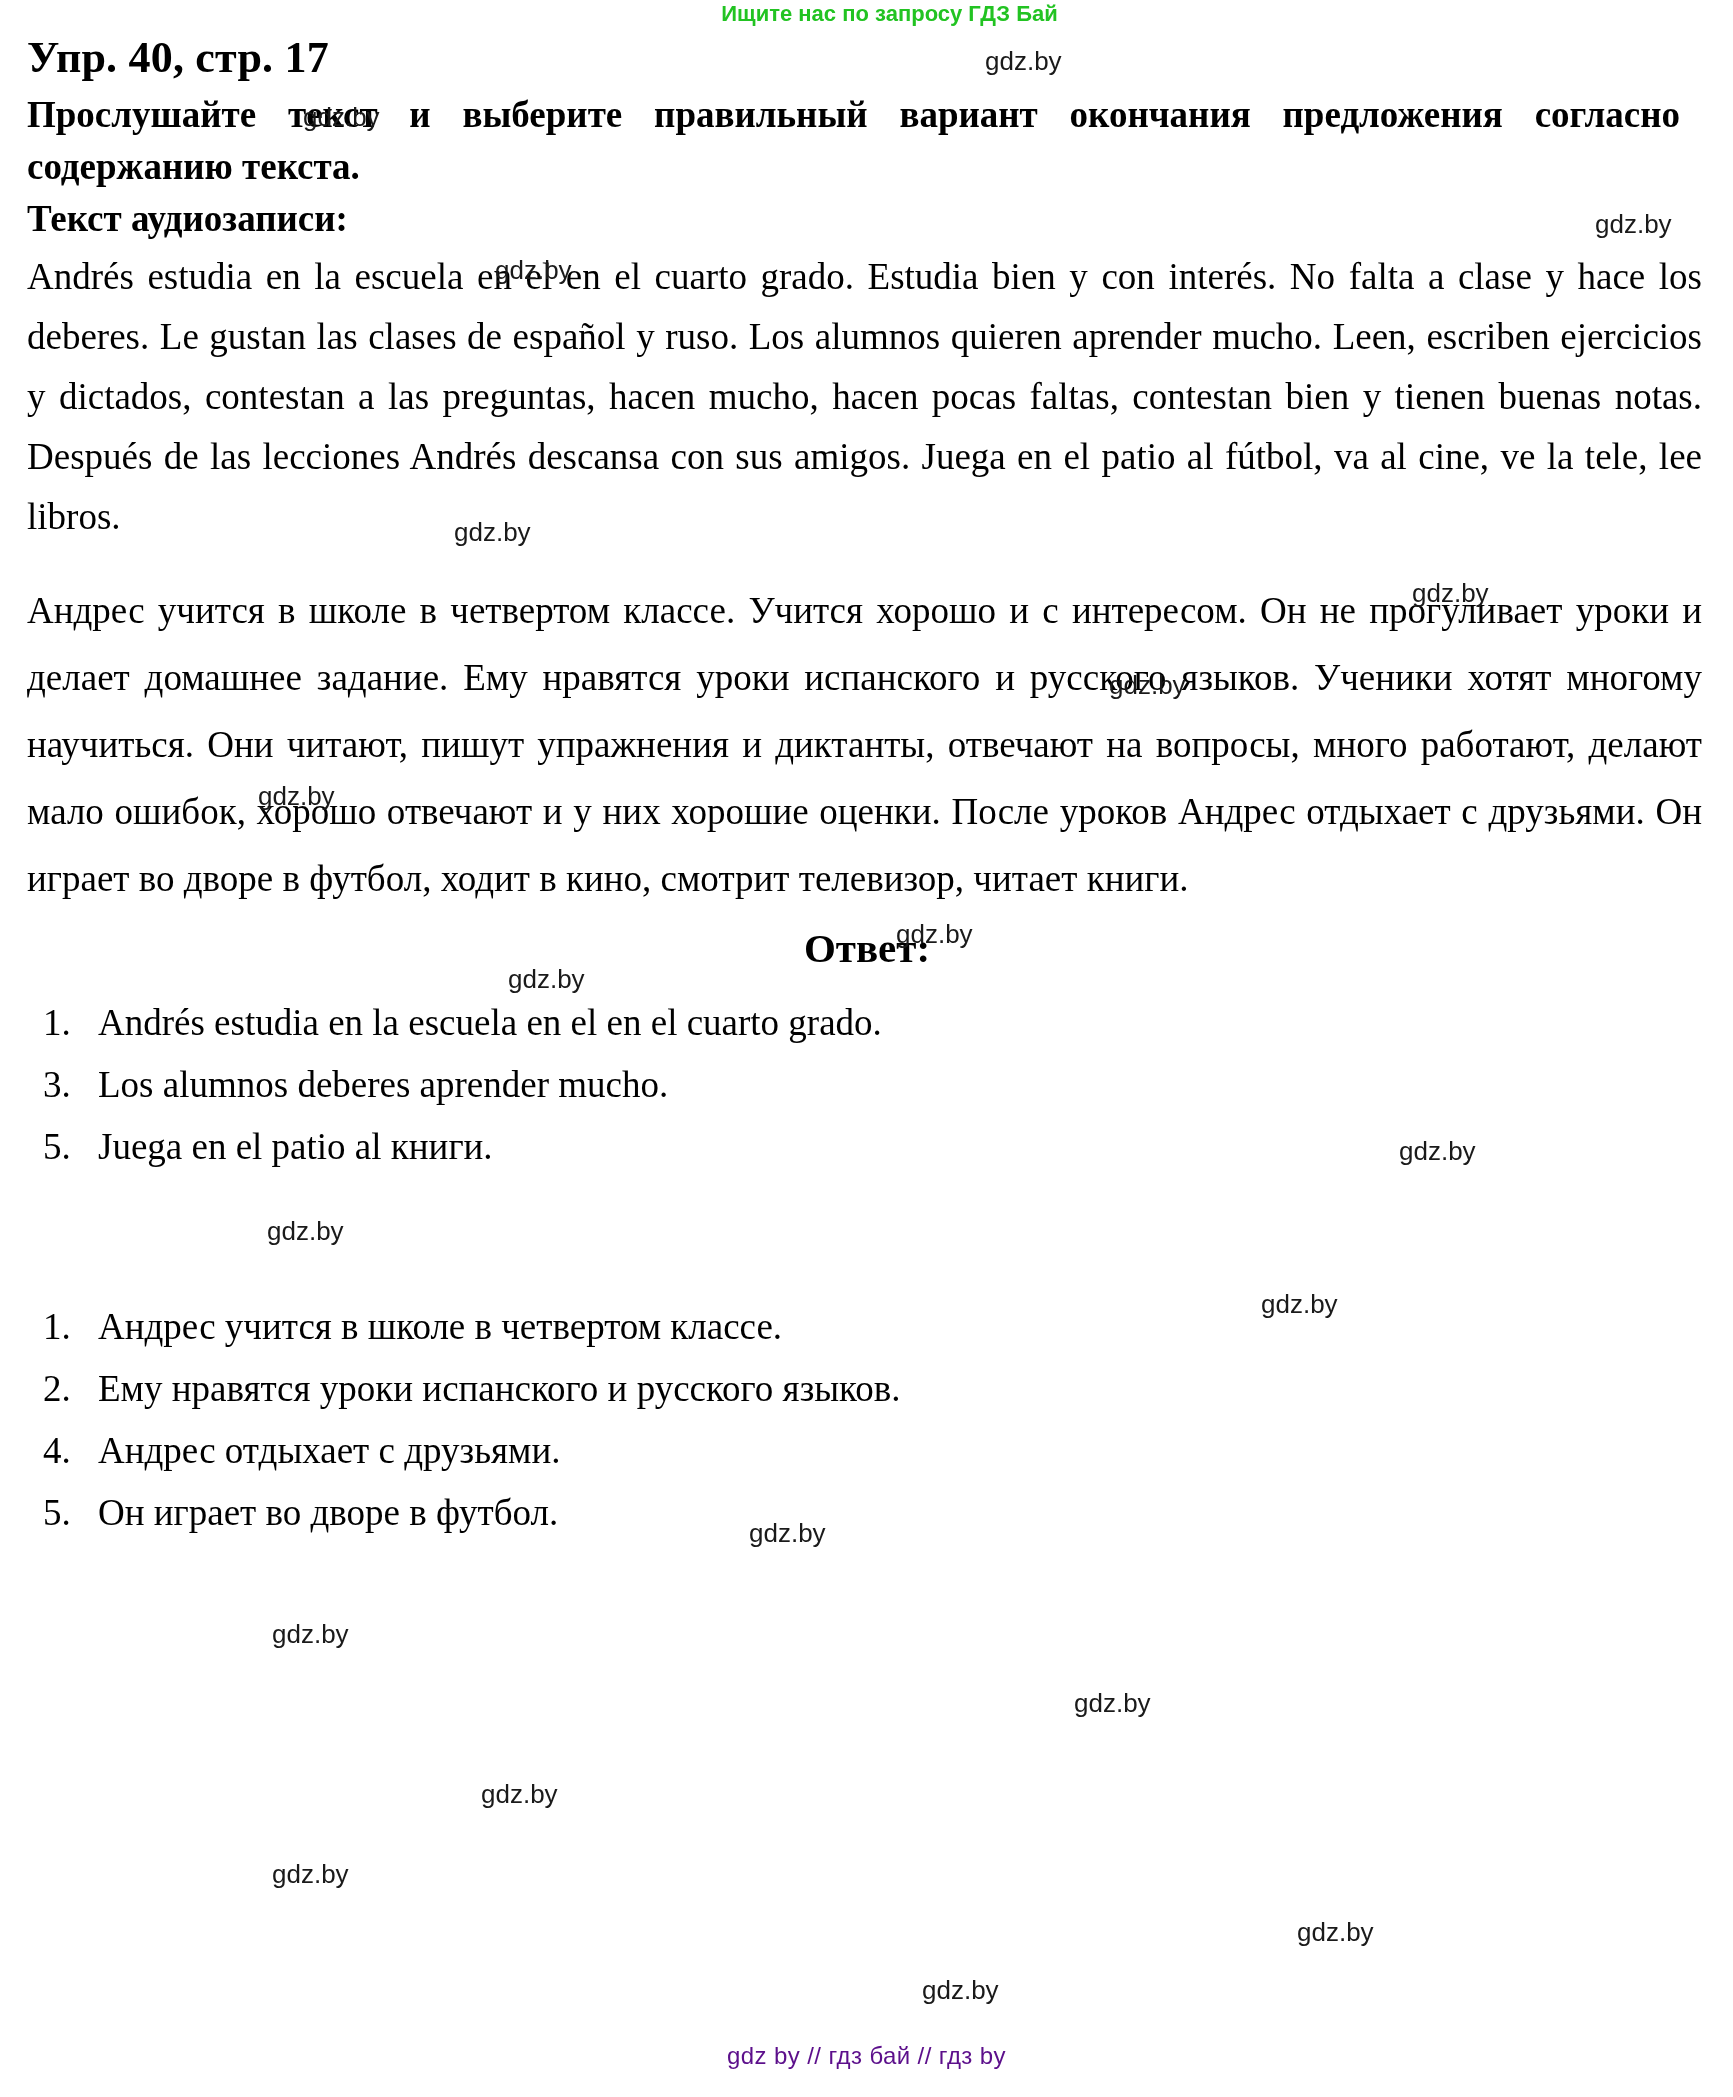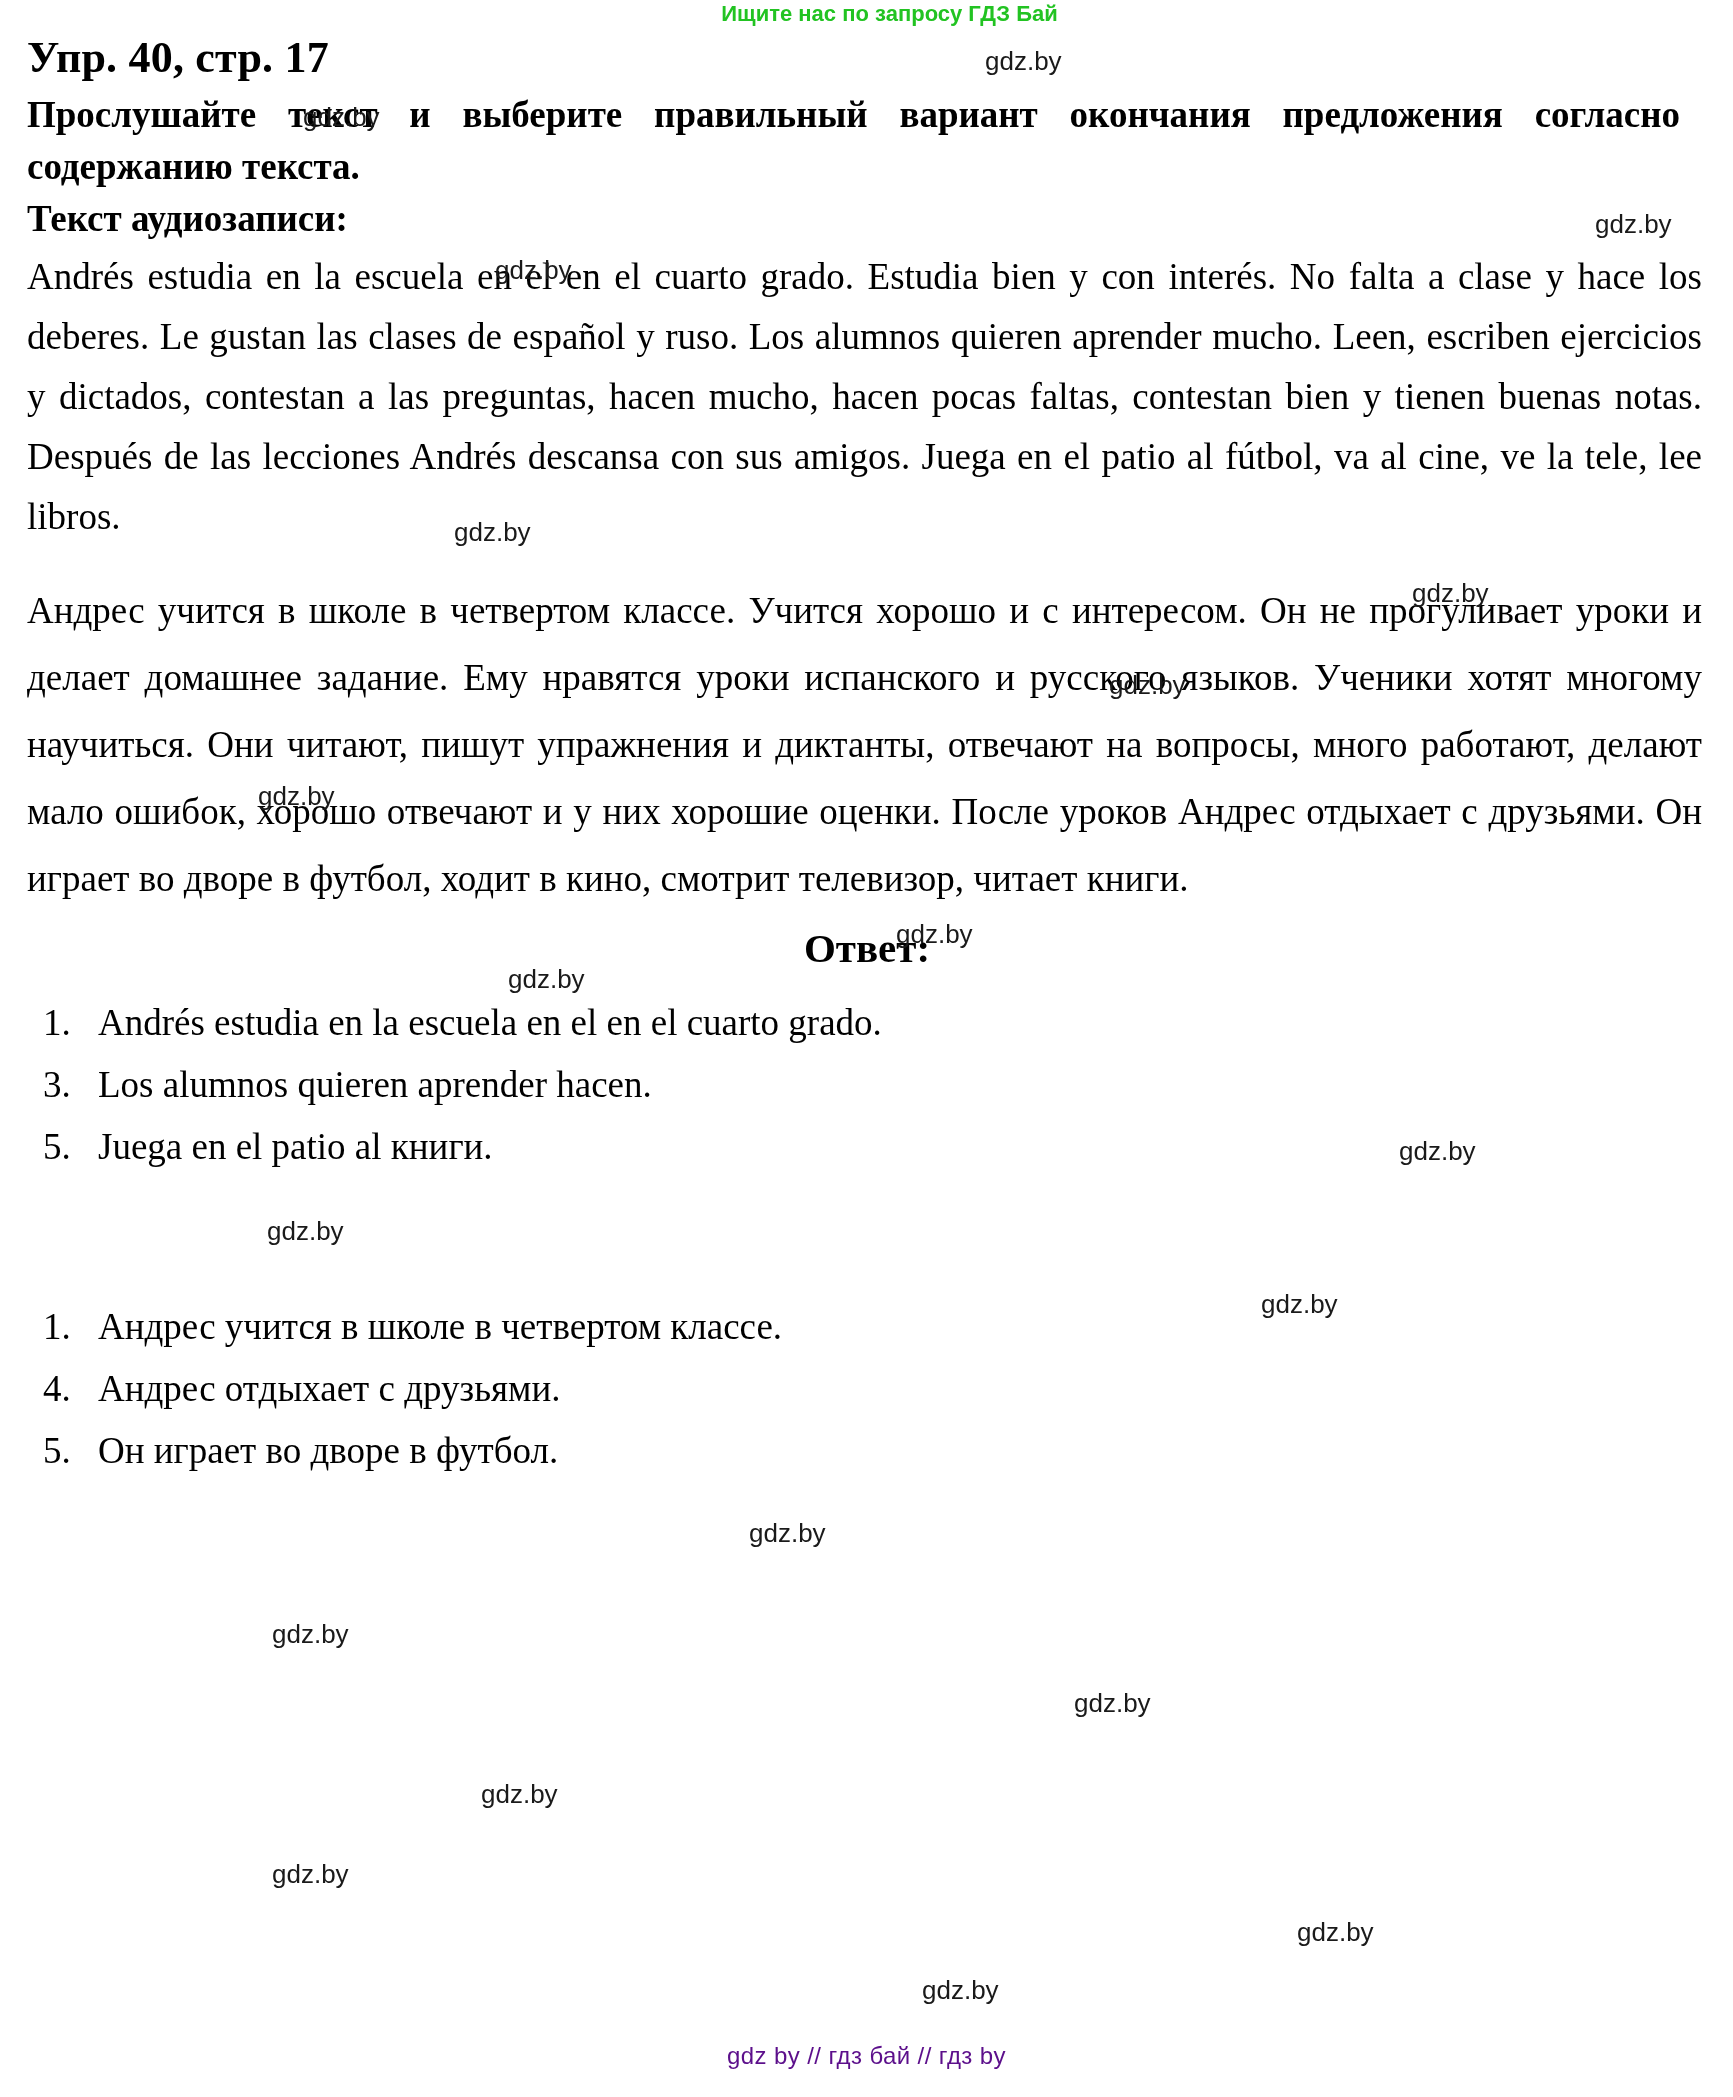--- a/index.html
+++ b/index.html
@@ -164,29 +164,30 @@
     <p class="para">Andrés estudia en la escuela en el en el cuarto grado. Estudia bien y con interés. No falta a clase y hace los deberes. Le gustan las clases de español y ruso. Los alumnos quieren aprender mucho. Leen, escriben ejercicios y dictados, contestan a las preguntas, hacen mucho, hacen pocas faltas, contestan bien y tienen buenas notas. Después de las lecciones Andrés descansa con sus amigos. Juega en el patio al fútbol, va al cine, ve la tele, lee libros.</p>
 
     <div class="gap-a"></div>
 
     <p class="para-ru">Андрес учится в школе в четвертом классе. Учится хорошо и с интересом. Он не прогуливает уроки и делает домашнее задание. Ему нравятся уроки испанского и русского языков. Ученики хотят многому научиться. Они читают, пишут упражнения и диктанты, отвечают на вопросы, много работают, делают мало ошибок, хорошо отвечают и у них хорошие оценки. После уроков Андрес отдыхает с друзьями. Он играет во дворе в футбол, ходит в кино, смотрит телевизор, читает книги.</p>
 
     <div class="answer-head">Ответ:</div>
 
     <ol class="ans-list">
       <li><span class="num">1.</span><span>Andrés estudia en la escuela en el en el cuarto grado.</span></li>
-      <li><span class="num">3.</span><span>Los alumnos quieren aprender hacen.</span></li>
+      <li><span class="num">3.</span><span>Los alumnos deberes aprender mucho.</span></li>
       <li><span class="num">5.</span><span>Juega en el patio al книги.</span></li>
     </ol>
 
     <div class="gap-c"></div>
     <div class="gap-b"></div>
 
     <ol class="ans-list">
       <li><span class="num">1.</span><span>Андрес учится в школе в четвертом классе.</span></li>
+      <li><span class="num">2.</span><span>Ему нравятся уроки испанского и русского языков.</span></li>
       <li><span class="num">4.</span><span>Андрес отдыхает с друзьями.</span></li>
       <li><span class="num">5.</span><span>Он играет во дворе в футбол.</span></li>
     </ol>
 
   </div>
 </div>
 
 <div id="watermark-layer">
     <div class="wm" style="left: 985px; top: 49px;">gdz.by</div>
     <div class="wm" style="left: 303px; top: 105px;">gdz.by</div>

